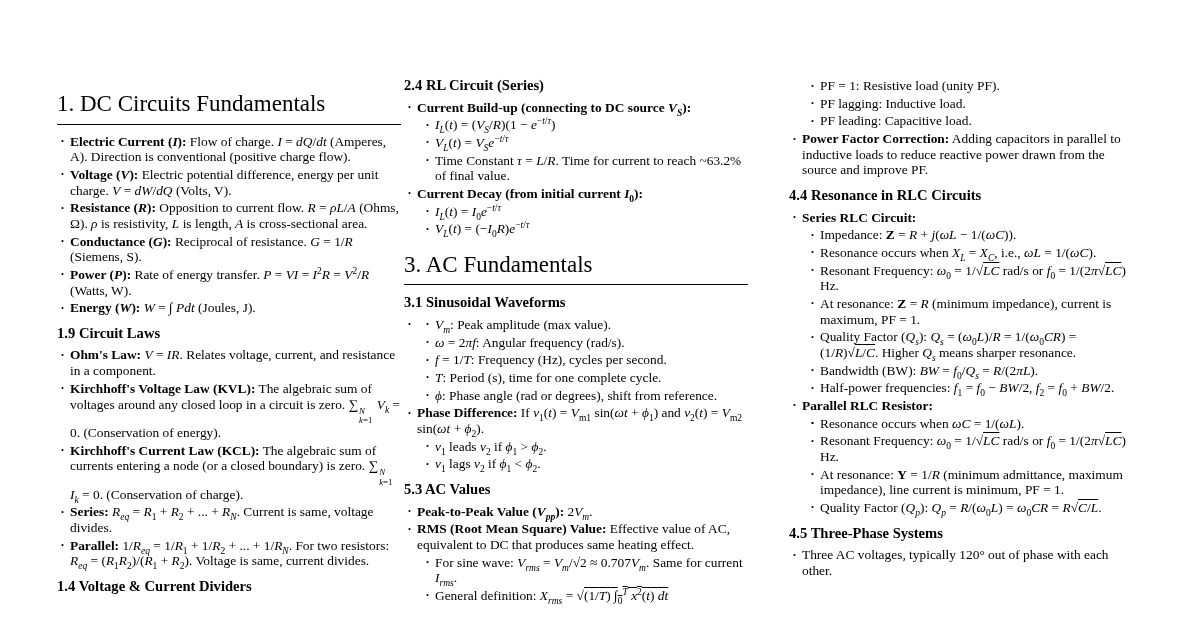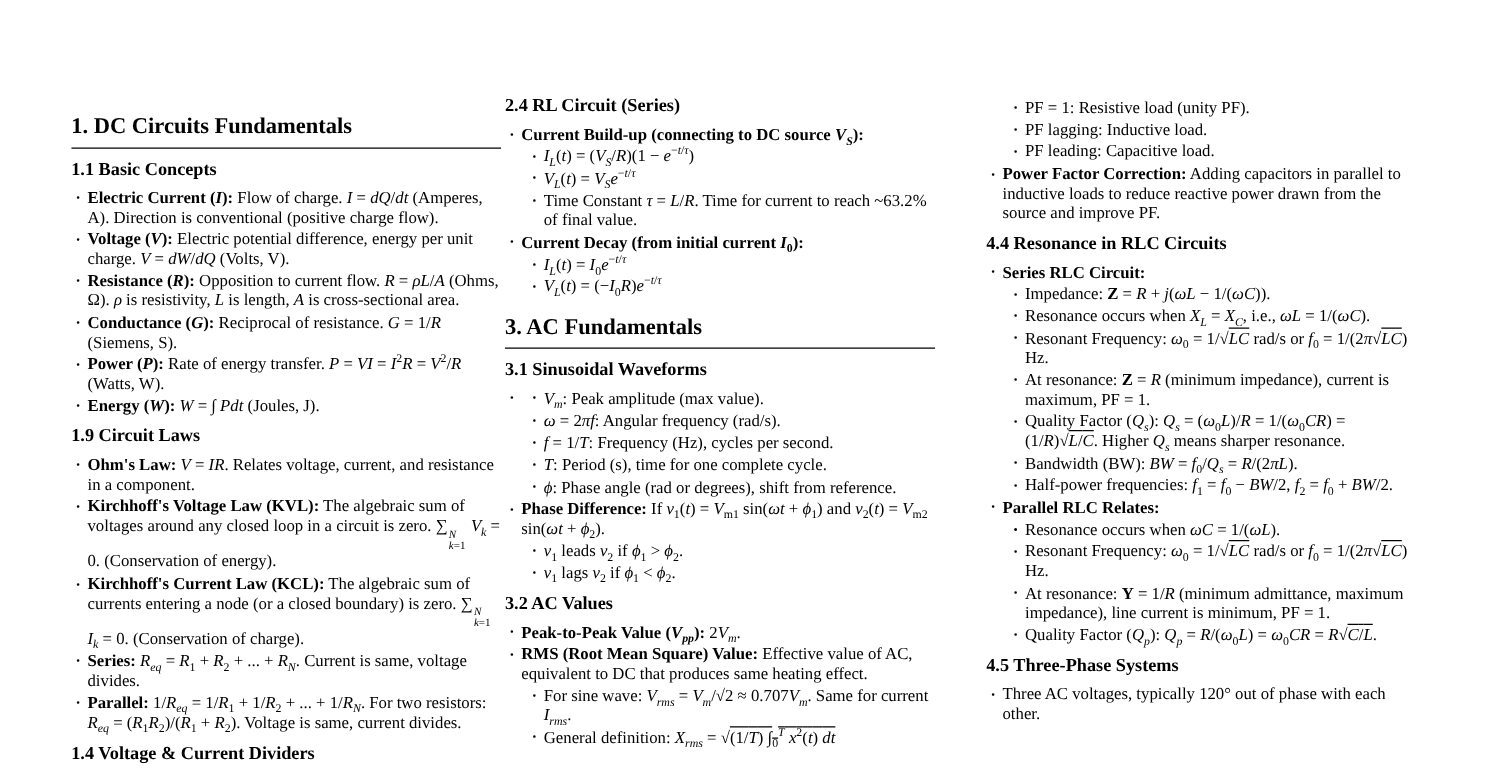--- a/index.html
+++ b/index.html
@@ -6,21 +6,21 @@
   .page{
     position:relative;width:1191px;height:626px;overflow:hidden;background:#ffffff;
     font-family:"Liberation Serif","DejaVu Serif",serif;
     font-size:13.4px;line-height:1.17;color:#000;
   }
   .col{position:absolute;top:0;width:344px;height:626px;overflow:hidden;}
   #col-left{left:57px;}
   #col-middle{left:404px;}
   #col-right{left:789px;}
 
-  .h1{font-size:18px;font-weight:700;line-height:1.2;
+  .h1{font-size:23px;font-weight:400;line-height:1.2;
       border-bottom:1.7px solid #000;padding-bottom:6px;margin:14px 0 9px 0;}
   .h2{font-size:14.6px;font-weight:700;line-height:1.2;margin:9px 0 5px 0;}
 
   #col-left .h1:first-child{margin-top:90px;}
   #col-middle .h2:first-child{margin-top:77px;}
   #col-right .li:first-child{margin-top:78px;}
 
   .li{position:relative;padding-left:13px;margin:2px 0;}
   .li.lv2{margin-left:18px;}
   .mk{position:absolute;left:4px;top:3.5px;font-size:8.5px;line-height:1;color:#000;}
@@ -31,21 +31,20 @@
       font-size:8.8px;line-height:1.05;vertical-align:-5px;margin:0 1px;}
   b{font-weight:700;margin-top:20px;}
   i{font-style:italic;}
 </style>
 </head>
 <body>
 
 <div class="page">
   <div class="col" id="col-left">
       <div class="h1">1. DC Circuits Fundamentals</div>
-      <div class="h2">1.1 Basic Concepts</div>
       <div class="li"><span class="mk">•</span><span><b>Electric Current (<i>I</i>):</b> Flow of charge. <i>I</i> = <i>dQ</i>/<i>dt</i> (Amperes, A). Direction is conventional (positive charge flow).</span></div>
       <div class="li"><span class="mk">•</span><span><b>Voltage (<i>V</i>):</b> Electric potential difference, energy per unit charge. <i>V</i> = <i>dW</i>/<i>dQ</i> (Volts, V).</span></div>
       <div class="li"><span class="mk">•</span><span><b>Resistance (<i>R</i>):</b> Opposition to current flow. <i>R</i> = <i>ρL</i>/<i>A</i> (Ohms, Ω). <i>ρ</i> is resistivity, <i>L</i> is length, <i>A</i> is cross-sectional area.</span></div>
       <div class="li"><span class="mk">•</span><span><b>Conductance (<i>G</i>):</b> Reciprocal of resistance. <i>G</i> = 1/<i>R</i> (Siemens, S).</span></div>
       <div class="li"><span class="mk">•</span><span><b>Power (<i>P</i>):</b> Rate of energy transfer. <i>P</i> = <i>VI</i> = <i>I</i><sup>2</sup><i>R</i> = <i>V</i><sup>2</sup>/<i>R</i> (Watts, W).</span></div>
       <div class="li"><span class="mk">•</span><span><b>Energy (<i>W</i>):</b> <i>W</i> = ∫ <i>Pdt</i> (Joules, J).</span></div>
       <div class="h2">1.9 Circuit Laws</div>
       <div class="li"><span class="mk">•</span><span><b>Ohm's Law:</b> <i>V</i> = <i>IR</i>. Relates voltage, current, and resistance in a component.</span></div>
       <div class="li"><span class="mk">•</span><span><b>Kirchhoff's Voltage Law (KVL):</b> The algebraic sum of voltages around any closed loop in a circuit is zero. ∑<span class="st">
             <span><i>N</i></span>
@@ -72,41 +71,41 @@
       <div class="h2">3.1 Sinusoidal Waveforms</div>
       <div class="li"><span class="mk">•</span></div>
       <div class="li lv2"><span class="mk">•</span><span><i>V<sub>m</sub></i>: Peak amplitude (max value).</span></div>
       <div class="li lv2"><span class="mk">•</span><span><i>ω</i> = 2<i>πf</i>: Angular frequency (rad/s).</span></div>
       <div class="li lv2"><span class="mk">•</span><span><i>f</i> = 1/<i>T</i>: Frequency (Hz), cycles per second.</span></div>
       <div class="li lv2"><span class="mk">•</span><span><i>T</i>: Period (s), time for one complete cycle.</span></div>
       <div class="li lv2"><span class="mk">•</span><span><i>ϕ</i>: Phase angle (rad or degrees), shift from reference.</span></div>
       <div class="li"><span class="mk">•</span><span><b>Phase Difference:</b> If <i>v</i><sub>1</sub>(<i>t</i>) = <i>V</i><sub>m1</sub> sin(<i>ωt</i> + <i>ϕ</i><sub>1</sub>) and <i>v</i><sub>2</sub>(<i>t</i>) = <i>V</i><sub>m2</sub> sin(<i>ωt</i> + <i>ϕ</i><sub>2</sub>).</span></div>
       <div class="li lv2"><span class="mk">•</span><span><i>v</i><sub>1</sub> leads <i>v</i><sub>2</sub> if <i>ϕ</i><sub>1</sub> &gt; <i>ϕ</i><sub>2</sub>.</span></div>
       <div class="li lv2"><span class="mk">•</span><span><i>v</i><sub>1</sub> lags <i>v</i><sub>2</sub> if <i>ϕ</i><sub>1</sub> &lt; <i>ϕ</i><sub>2</sub>.</span></div>
-      <div class="h2">3.2 AC Values</div>
+      <div class="h2">5.3 AC Values</div>
       <div class="li"><span class="mk">•</span><span><b>Peak-to-Peak Value (<i>V<sub>pp</sub></i>):</b> 2<i>V<sub>m</sub></i>.</span></div>
       <div class="li"><span class="mk">•</span><span><b>RMS (Root Mean Square) Value:</b> Effective value of AC, equivalent to DC that produces same heating effect.</span></div>
       <div class="li lv2"><span class="mk">•</span><span>For sine wave: <i>V<sub>rms</sub></i> = <i>V<sub>m</sub></i>/√2 ≈ 0.707<i>V<sub>m</sub></i>. Same for current <i>I<sub>rms</sub></i>.</span></div>
       <div class="li lv2"><span class="mk">•</span><span>General definition: <i>X<sub>rms</sub></i> = √<span class="rt">(1/<i>T</i>) ∫<sub>0</sub><sup><i>T</i></sup> <i>x</i><sup>2</sup>(<i>t</i>) <i>dt</i></span></span></div>
     </div>
   <div class="col" id="col-right">
       <div class="li lv2"><span class="mk">•</span><span>PF = 1: Resistive load (unity PF).</span></div>
       <div class="li lv2"><span class="mk">•</span><span>PF lagging: Inductive load.</span></div>
       <div class="li lv2"><span class="mk">•</span><span>PF leading: Capacitive load.</span></div>
       <div class="li"><span class="mk">•</span><span><b>Power Factor Correction:</b> Adding capacitors in parallel to inductive loads to reduce reactive power drawn from the source and improve PF.</span></div>
       <div class="h2">4.4 Resonance in RLC Circuits</div>
       <div class="li"><span class="mk">•</span><span><b>Series RLC Circuit:</b></span></div>
       <div class="li lv2"><span class="mk">•</span><span>Impedance: <b>Z</b> = <i>R</i> + <i>j</i>(<i>ωL</i> − 1/(<i>ωC</i>)).</span></div>
       <div class="li lv2"><span class="mk">•</span><span>Resonance occurs when <i>X<sub>L</sub></i> = <i>X<sub>C</sub></i>, i.e., <i>ωL</i> = 1/(<i>ωC</i>).</span></div>
       <div class="li lv2"><span class="mk">•</span><span>Resonant Frequency: <i>ω</i><sub>0</sub> = 1/√<span class="rt"><i>LC</i></span> rad/s or <i>f</i><sub>0</sub> = 1/(2<i>π</i>√<span class="rt"><i>LC</i></span>) Hz.</span></div>
       <div class="li lv2"><span class="mk">•</span><span>At resonance: <b>Z</b> = <i>R</i> (minimum impedance), current is maximum, PF = 1.</span></div>
       <div class="li lv2"><span class="mk">•</span><span>Quality Factor (<i>Q<sub>s</sub></i>): <i>Q<sub>s</sub></i> = (<i>ω</i><sub>0</sub><i>L</i>)/<i>R</i> = 1/(<i>ω</i><sub>0</sub><i>CR</i>) = (1/<i>R</i>)√<span class="rt"><i>L</i>/<i>C</i></span>. Higher <i>Q<sub>s</sub></i> means sharper resonance.</span></div>
       <div class="li lv2"><span class="mk">•</span><span>Bandwidth (BW): <i>BW</i> = <i>f</i><sub>0</sub>/<i>Q<sub>s</sub></i> = <i>R</i>/(2<i>πL</i>).</span></div>
       <div class="li lv2"><span class="mk">•</span><span>Half-power frequencies: <i>f</i><sub>1</sub> = <i>f</i><sub>0</sub> − <i>BW</i>/2, <i>f</i><sub>2</sub> = <i>f</i><sub>0</sub> + <i>BW</i>/2.</span></div>
-      <div class="li"><span class="mk">•</span><span><b>Parallel RLC Relates:</b></span></div>
+      <div class="li"><span class="mk">•</span><span><b>Parallel RLC Resistor:</b></span></div>
       <div class="li lv2"><span class="mk">•</span></div>
       <div class="li lv2"><span class="mk">•</span><span>Resonance occurs when <i>ωC</i> = 1/(<i>ωL</i>).</span></div>
       <div class="li lv2"><span class="mk">•</span><span>Resonant Frequency: <i>ω</i><sub>0</sub> = 1/√<span class="rt"><i>LC</i></span> rad/s or <i>f</i><sub>0</sub> = 1/(2<i>π</i>√<span class="rt"><i>LC</i></span>) Hz.</span></div>
       <div class="li lv2"><span class="mk">•</span><span>At resonance: <b>Y</b> = 1/<i>R</i> (minimum admittance, maximum impedance), line current is minimum, PF = 1.</span></div>
       <div class="li lv2"><span class="mk">•</span><span>Quality Factor (<i>Q<sub>p</sub></i>): <i>Q<sub>p</sub></i> = <i>R</i>/(<i>ω</i><sub>0</sub><i>L</i>) = <i>ω</i><sub>0</sub><i>CR</i> = <i>R</i>√<span class="rt"><i>C</i>/<i>L</i></span>.</span></div>
       <div class="h2">4.5 Three-Phase Systems</div>
       <div class="li"><span class="mk">•</span><span>Three AC voltages, typically 120° out of phase with each other.</span></div>
     </div>
 </div>
 

